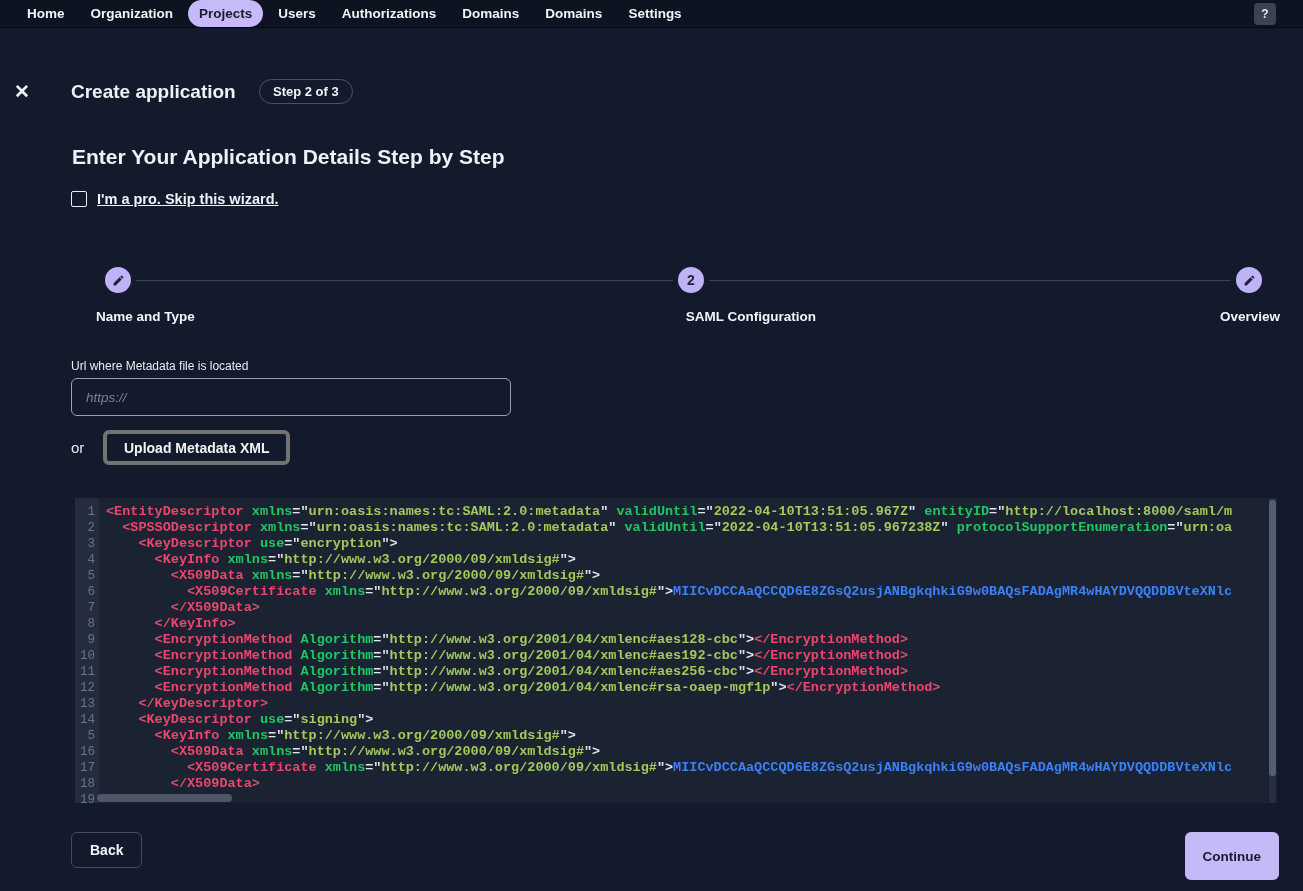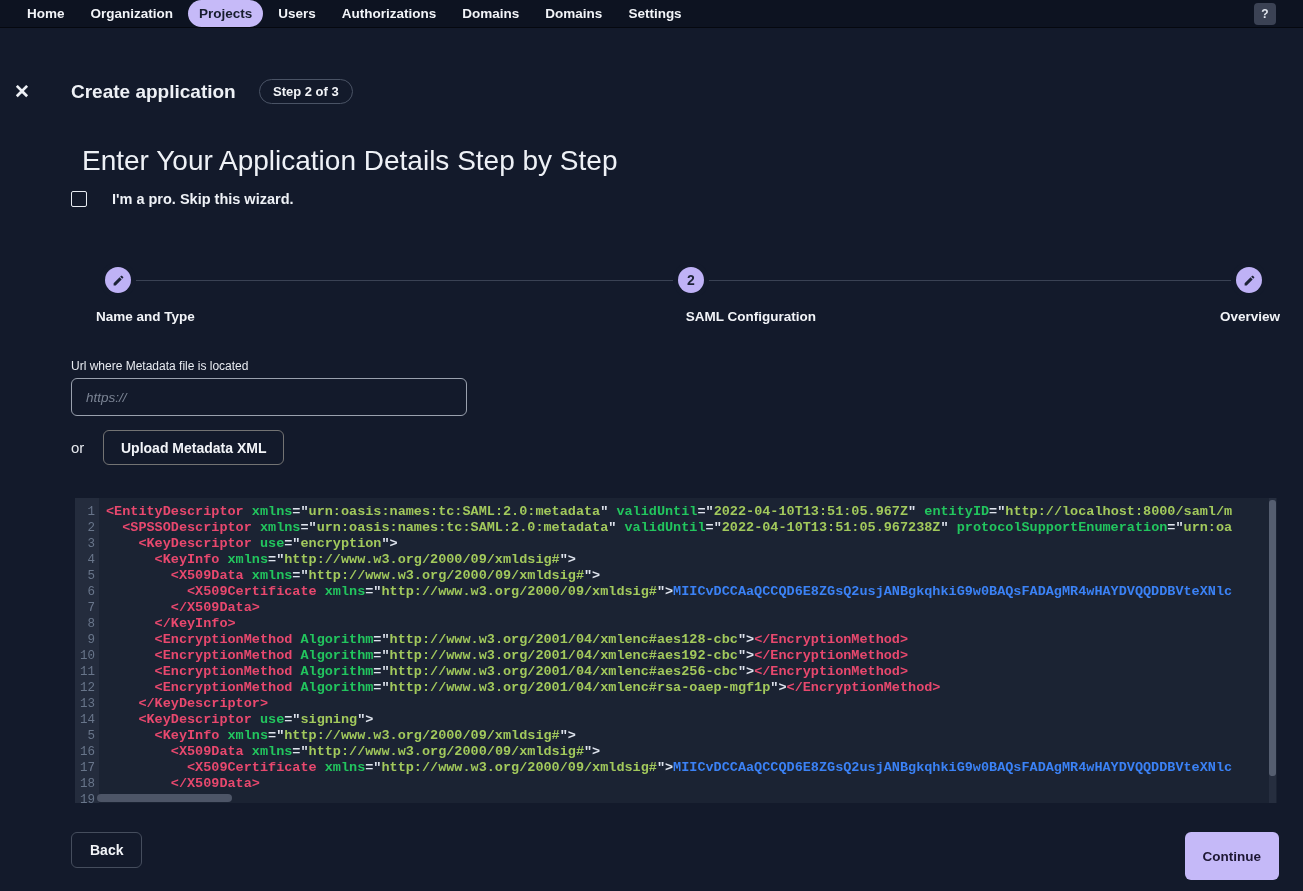--- a/index.html
+++ b/index.html
@@ -38,22 +38,22 @@
   }
   .page-title { position:absolute; left:71px; top:81px; font-size:19px; font-weight:bold;text-align:right; }
   .step-badge {
     position:absolute; left:259px; top:79px; height:25px;
     border:1px solid #4a5365; border-radius:13px; padding:0 13px;
     font-size:13px; font-weight:bold; color:#f2f4f8;
     display:flex; align-items:center;
   }
 
   
-  .wizard-heading { position:absolute; left:82px; top:145px; font-size:28px; font-weight:normal; }
-  .skip-row { position:absolute; left:71px; top:191px; display:flex; align-items:center; gap:25px; cursor:pointer; }
+  .wizard-heading { position:absolute; left:72px; top:145px; font-size:21px; font-weight:bold; }
+  .skip-row { position:absolute; left:71px; top:191px; display:flex; align-items:center; gap:10px; cursor:pointer;text-decoration:underline; }
   .checkbox {
     width:16px; height:16px; border:1.6px solid #e8ecf2; border-radius:2px; background:transparent;
   }
   .skip-label { font-size:14.5px; font-weight:bold; }
 
   
   .stepper { position:absolute; left:71px; top:267px; width:1209px; height:58px; }
   .stepper-line {
     position:absolute; top:13px; left:47px; width:1131px; height:1px; background:#3a4254;
   }
@@ -65,30 +65,30 @@
     font-size:14px; font-weight:bold;
   }
   .step-circle svg { width:13px; height:13px; fill:#1c2336; }
   .sc-1 { left:34px; } .sc-2 { left:607px; } .sc-3 { left:1165px; }
   .step-label { position:absolute; top:42px; font-size:13.5px; font-weight:bold; color:#f2f4f8;margin-left:25px; }
   .sl-1 { left:0; } .sl-2 { left:520px; width:200px; text-align:right; } .sl-3 { right:0; }
 
   
   .url-label { position:absolute; left:71px; top:359px; font-size:12px; color:#e8ebf1; }
   .url-input {
-    position:absolute; left:71px; top:378px; width:396px; height:38px;
+    position:absolute; left:71px; top:378px; width:440px; height:38px;
     background:transparent; border:1px solid #9aa1ae; border-radius:6px;
     padding:0 14px; color:#eef1f6; font-size:13.5px;
     font-family:"Liberation Sans", sans-serif;
   }
   .url-input::placeholder { color:#7b8494; font-style:italic; opacity:1; }
   .or-label { position:absolute; left:71px; top:439px; font-size:15px; color:#e6e9ee; }
   .upload-btn {
     position:absolute; left:103px; top:430px; height:35px; padding:0 17px;
-    background:transparent; border:1px solid #737373; border-radius:6px;
+    background:transparent; border:4px solid #737373; border-radius:6px;
     color:#f2f4f8; font-size:14px; font-weight:bold; cursor:pointer;
     font-family:"Liberation Sans", sans-serif;
   }
 
   
   .editor {
     position:absolute; left:75px; top:498px; width:1202px; height:305px;
     background:#1b2333; display:flex; overflow:hidden;
   }
   .gutter {

